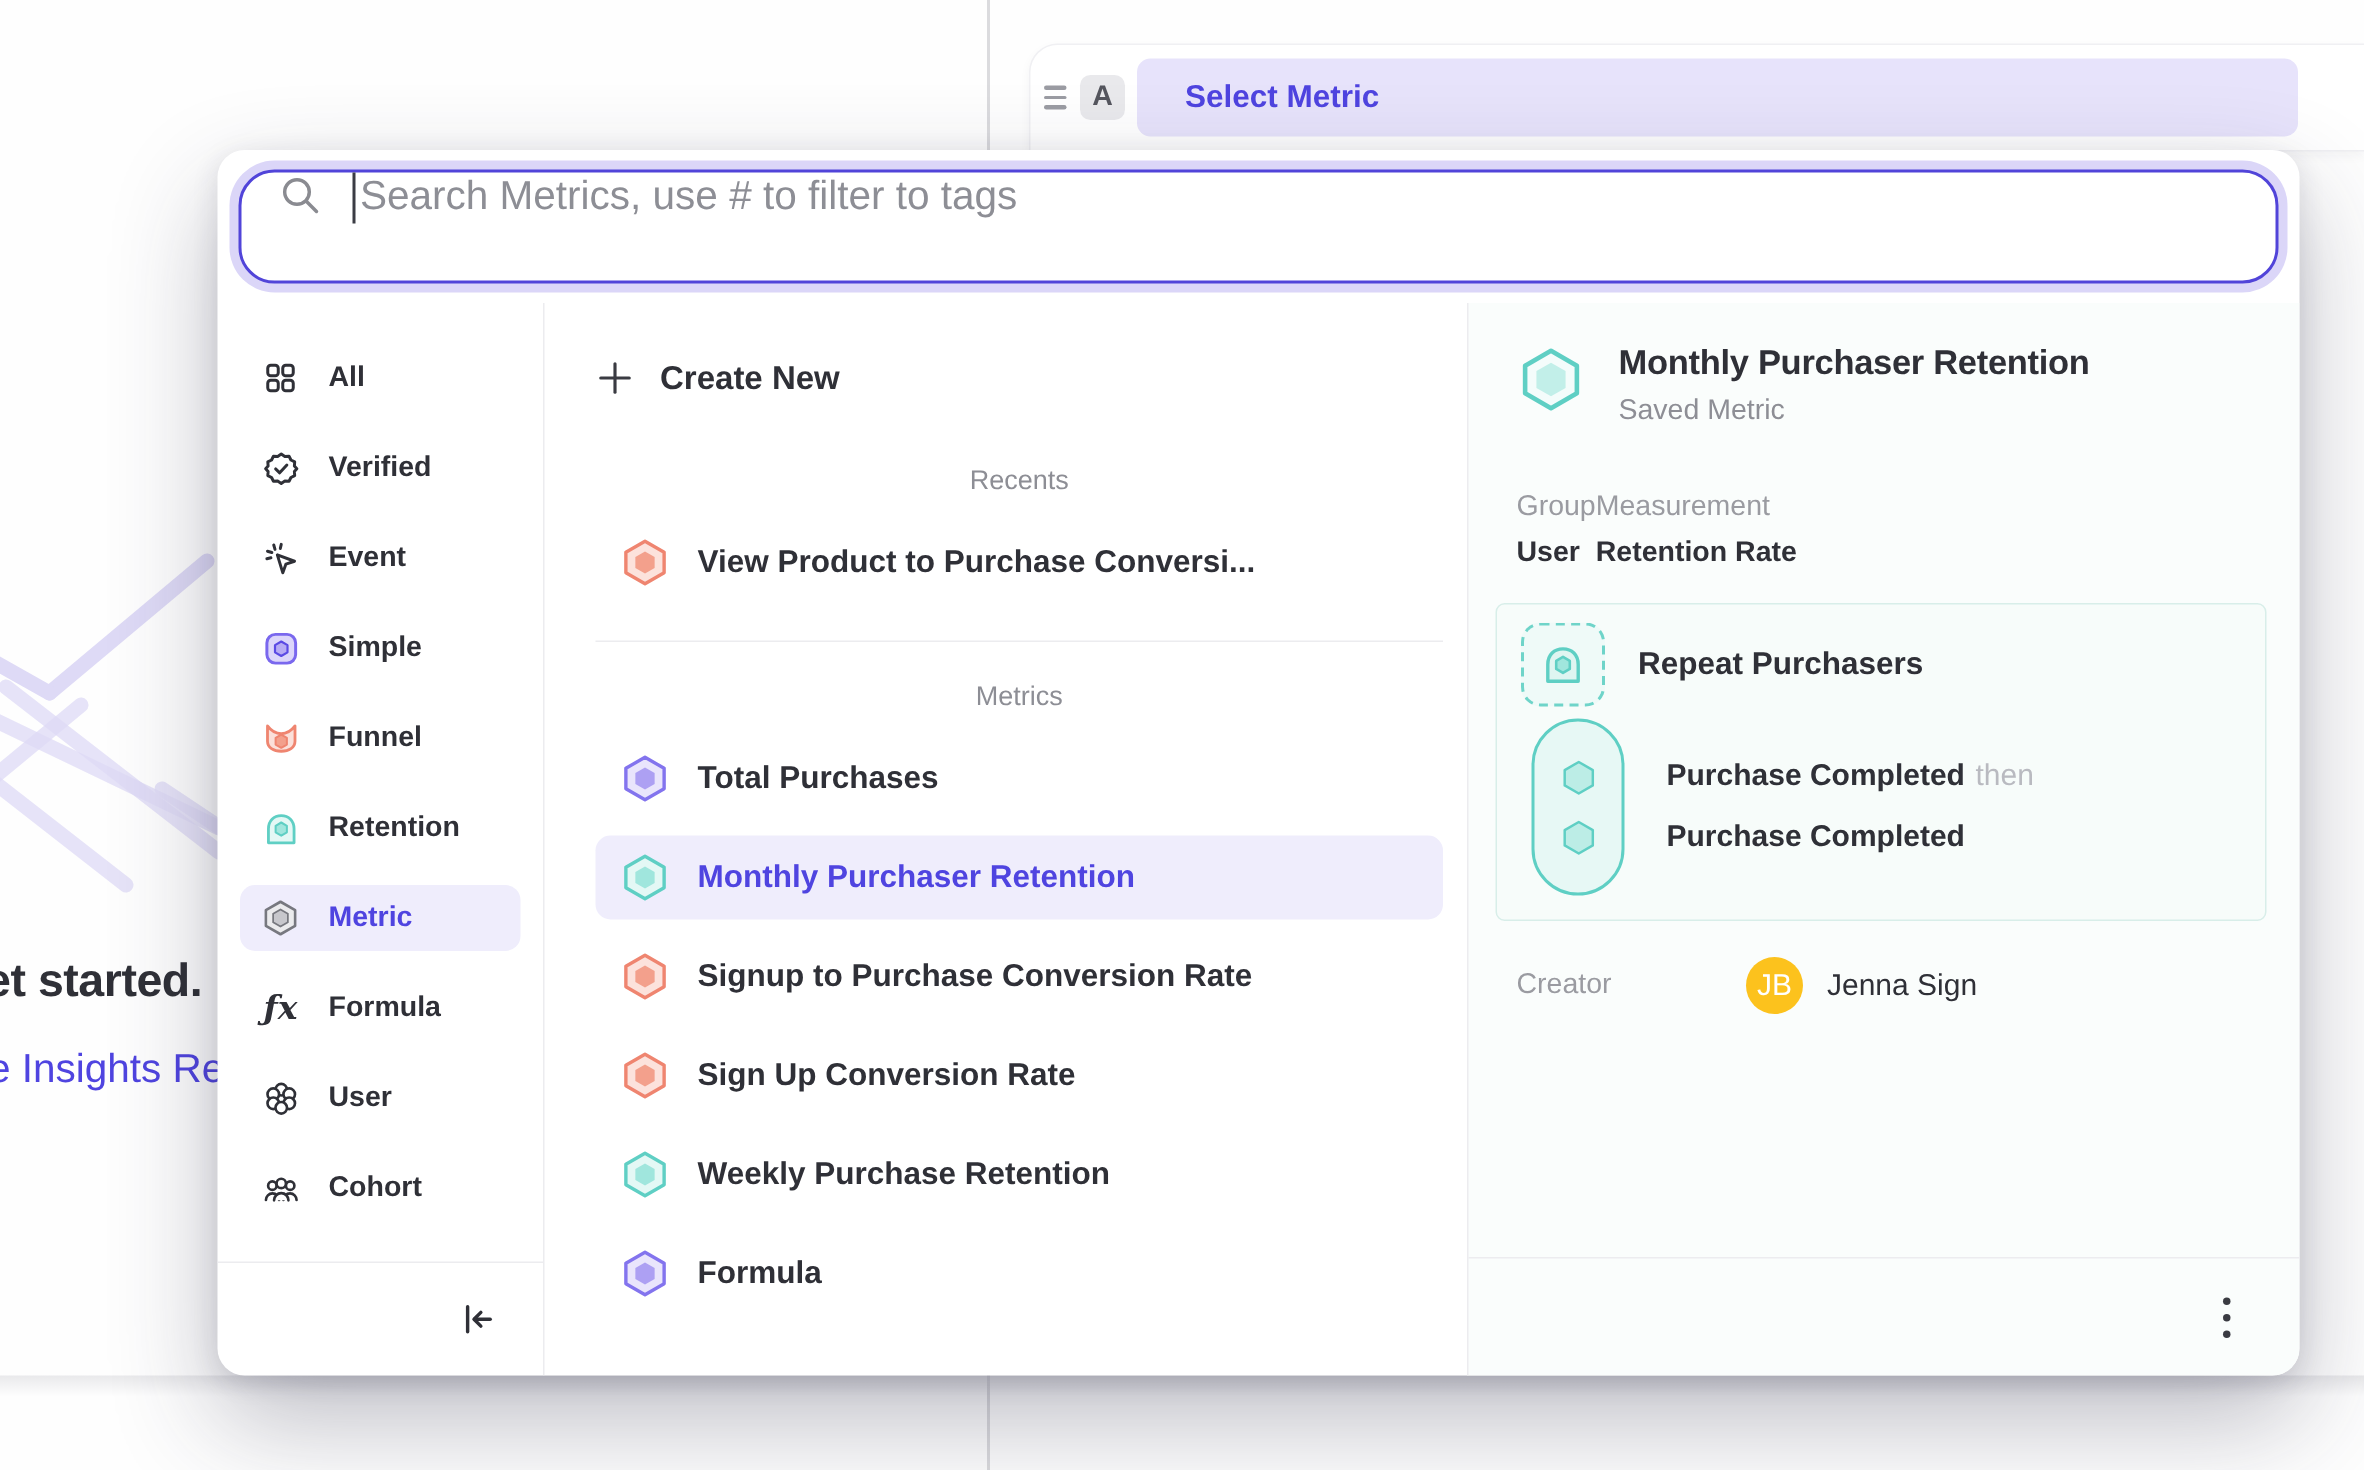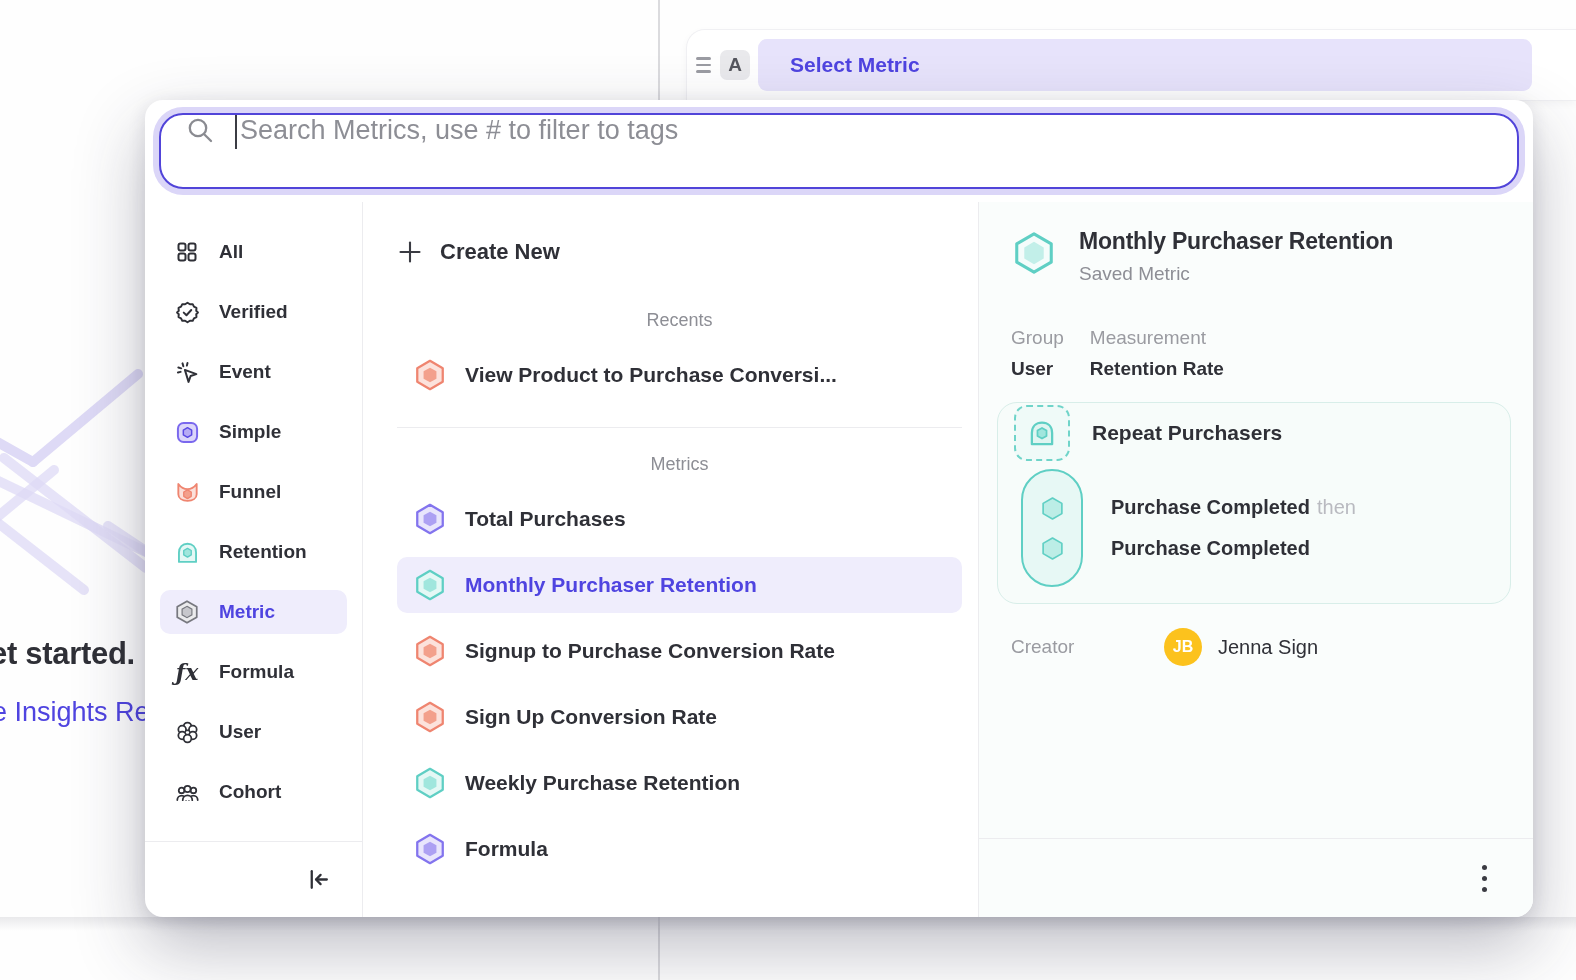--- a/index.html
+++ b/index.html
@@ -73,38 +73,38 @@
   .hex.gray   .o { fill:#EBEBED; stroke:#77787F; } .hex.gray .i   { fill:#C7C7CC; stroke:#77787F; stroke-width:1.6; }
   .hex.teal-lt .o { fill:#F4FCFB; stroke:#5FCFC4; } .hex.teal-lt .i { fill:#C2EFE9; }
 
   
   .col-details { width:555px; flex:none; background:#FAFDFC; border-left:1px solid #ECECEF;
      display:flex; flex-direction:column; }
   .details-body { flex:1; padding:26px 22px 0 18px; overflow:hidden; }
   .det-header { display:flex; gap:22px; align-items:flex-start; padding-left:14px; }
   .det-title { font-size:23px; font-weight:700; color:#2F3037; letter-spacing:-.2px; }
   .det-subtitle { margin-top:8px; font-size:19px; color:#8D8E95; }
-  .det-fields { display:flex; gap:26px; margin-top:42px; }
+  .det-fields { display:flex; margin-top:42px; }
   .det-field .lbl { font-size:19px; color:#9A9BA1; }
   .det-field .val { margin-top:9px; font-size:19px; font-weight:700; color:#2F3037; }
-  .repeat-card { margin-top:22px; background:#F7FCFA; border:1px solid #D8EEE9; border-radius:20px;
-     padding:2px 16px 16px 16px; }
+  .repeat-card { margin-top:22px; background:#F7FCFA; border:1px solid #D8EEE9; border-radius:6px;
+     padding:12px 16px 16px 16px; }
   .card-head { display:flex; align-items:center; gap:22px; }
   .dashed-box { width:56px; height:56px; border:2px dashed #6FD4C9; border-radius:13px; background:#EFFAF8;
      display:flex; align-items:center; justify-content:center; flex:none; }
   .card-title { font-size:21px; font-weight:700; color:#2F3037; }
   .card-body { display:flex; gap:28px; margin-top:8px; align-items:center; padding-left:7px; }
   .capsule { width:62px; height:118px; border:2px solid #5FCFC4; background:#E7F8F5; border-radius:31px;
      display:flex; flex-direction:column; align-items:center; justify-content:center; gap:13px; flex:none; }
   .steps { font-size:20px; font-weight:700; color:#2F3037; line-height:41px; }
   .steps .then { color:#B9BAC0; font-weight:400; margin-left:7px; }
   .creator-row { display:flex; align-items:center; margin-top:24px; padding-left:14px; }
   .creator-lbl { font-size:19px; color:#9A9BA1; width:153px; }
-  .avatar { width:38px; height:38px; border-radius:50%; background:#FCC21D; color:#fff; font-size:16px;
-     font-weight:700; display:flex; align-items:center; justify-content:center; flex:none; }
+  .avatar { width:38px; height:38px; border-radius:50%; background:#FCC21D; color:#fff; font-size:20px;
+     font-weight:400; display:flex; align-items:center; justify-content:center; flex:none; }
   .creator-name { margin-left:16px; font-size:20px; color:#2F3037; }
   .details-footer { height:79px; flex:none; border-top:1px solid #ECECEF; display:flex; align-items:center;
      justify-content:flex-end; padding-right:42px; }
   .kebab { display:flex; flex-direction:column; gap:6px; cursor:pointer; padding:4px; }
   .kebab span { width:5px; height:5px; border-radius:50%; background:#3A3B42; }
 
   svg { display:block; }
 </style>
 </head>
 <body>

